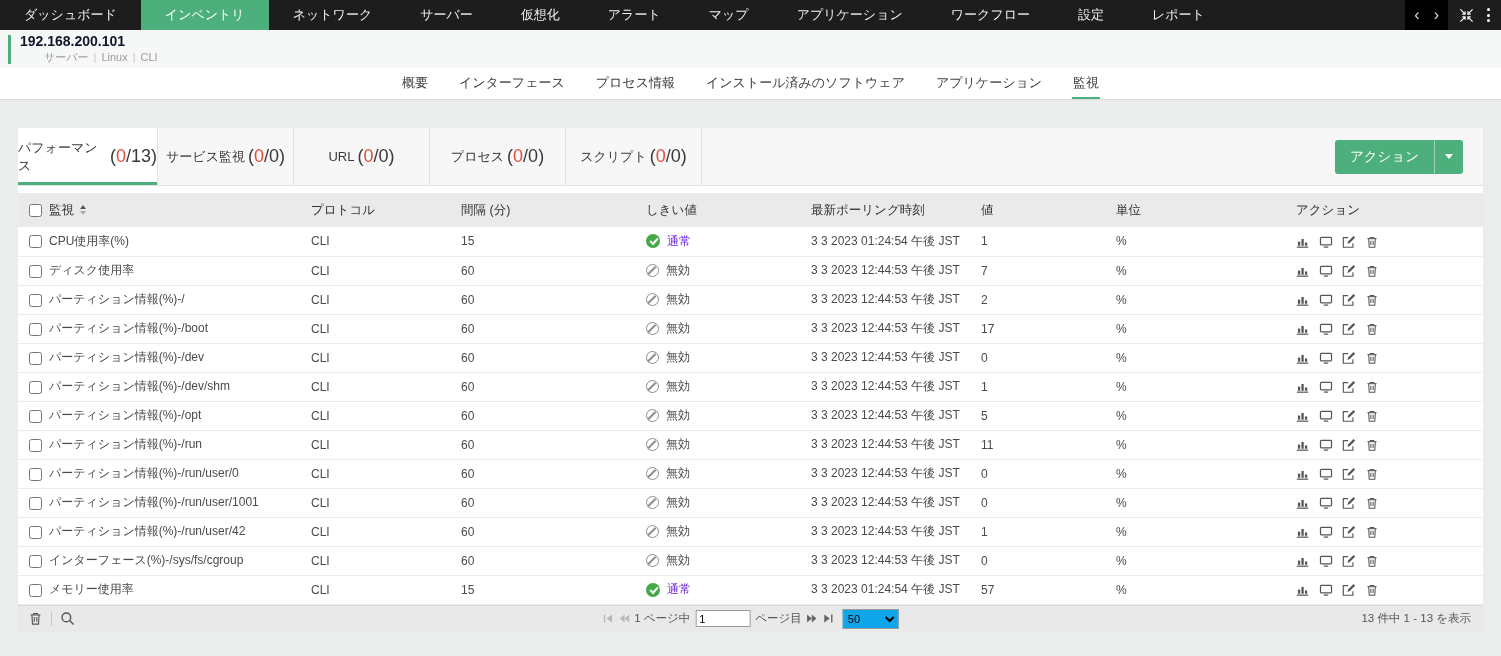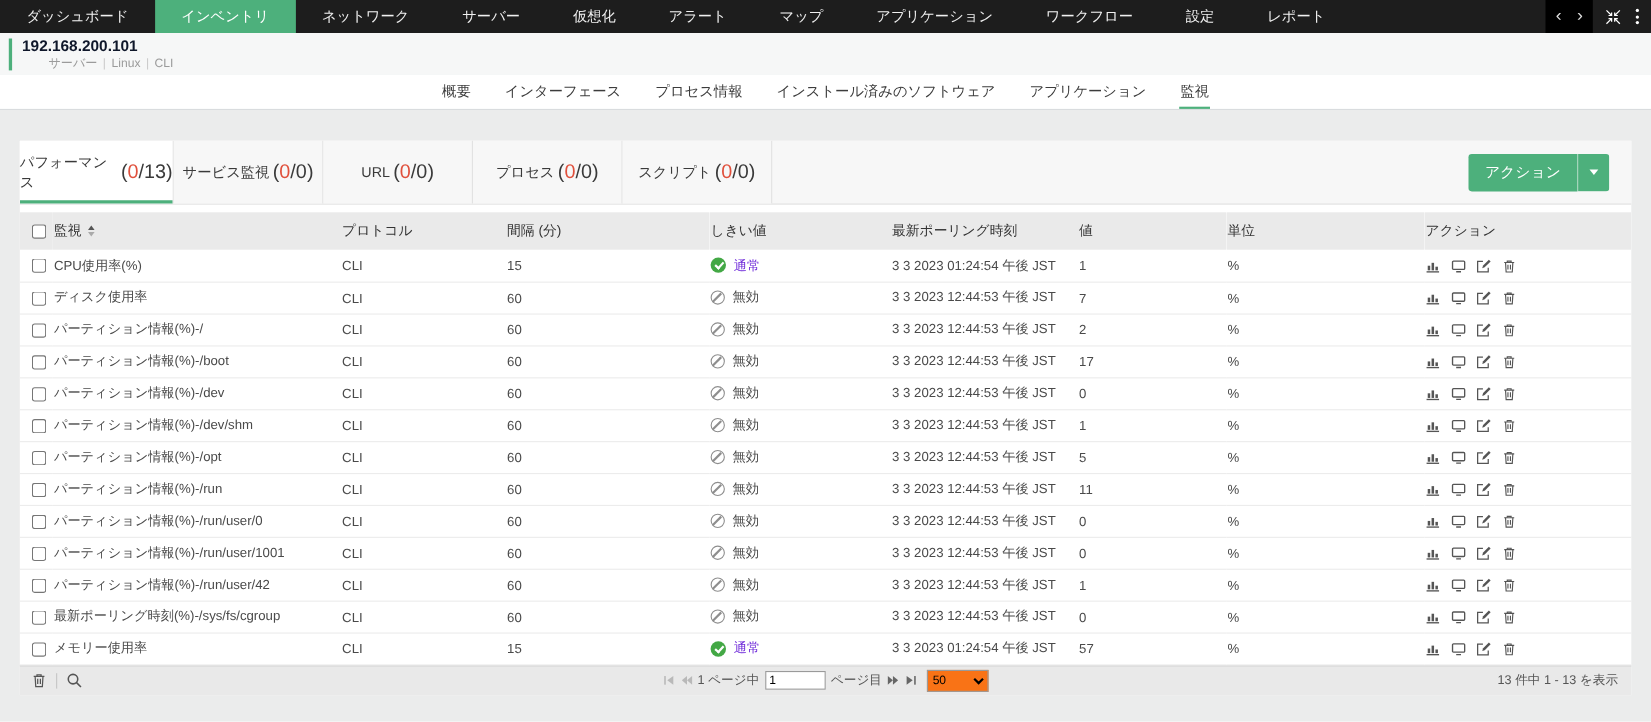--- a/index.html
+++ b/index.html
@@ -69,21 +69,21 @@
   .card-footer { height: 27px; background: #e9e9e9; border-top: 1px solid #d8d8d8; display: flex; align-items: center; position: relative; font-size: 11.5px; color: #555; }
   .foot-left { display: flex; align-items: center; gap: 8px; padding-left: 10px; }
   .foot-ico { display: inline-flex; cursor: pointer; }
   .foot-ico svg { width: 15px; height: 15px; }
   .foot-sep { width: 1px; height: 14px; background: #c5c5c5; }
   .pager { position: absolute; left: 50%; transform: translateX(-50%); display: flex; align-items: center; gap: 5px; }
   .pg-ico { display: inline-flex; cursor: pointer; }
   .pg-ico svg { width: 11px; height: 11px; display: block; fill: #666; }
   .pg-ico.disabled svg { fill: #b9b9b9; }
   .pg-input { width: 55px; height: 17px; border: 1px solid #9a9a9a; font-size: 11px; padding: 0 3px; font-family: inherit; }
-  .pg-select { height: 20px; width: 56px; font-size: 11px; border: 1px solid #9a9a9a; background: #f97316; font-family: inherit; margin-left: 4px; }
+  .pg-select { height: 20px; width: 56px; font-size: 11px; border: 1px solid #9a9a9a; background: #0ea5e9; font-family: inherit; margin-left: 4px; }
   .foot-summary { margin-left: auto; padding-right: 12px; }
 </style>
 </head>
 <body>
 
 <div class="app">
 
   <nav class="topnav">
     <div class="nav-items" id="nav-items">
         <div class="nav-item">ダッシュボード</div>
@@ -634,21 +634,21 @@
                   <svg viewBox="0 0 16 16" fill="none" stroke="#555" stroke-width="1.2">
                     <path d="M2.8 4.2h10.4"></path>
                     <path d="M6 4V2.8h4V4"></path>
                     <path d="M4.2 4.2L4.8 14h6.4l.6-9.8"></path>
                     <path d="M6.7 6.5v5M9.3 6.5v5"></path>
                   </svg>
                 </span></td>
             </tr>
             <tr class="row">
               <td class="td-check"><input class="rowcheck" type="checkbox" style=""></td>
-              <td class="td-name"><span>最新ポーリング時刻(%)-/sys/fs/cgroup</span></td>
+              <td class="td-name"><span>インターフェース(%)-/sys/fs/cgroup</span></td>
               <td>CLI</td>
               <td>60</td>
               <td>
                 <div class="status">
                   <span class="st-ico disabled"></span>
                   <span class="status-text disabled">無効</span>
                 </div>
               </td>
               <td>3 3 2023 12:44:53 午後 JST</td>
               <td>0</td>

